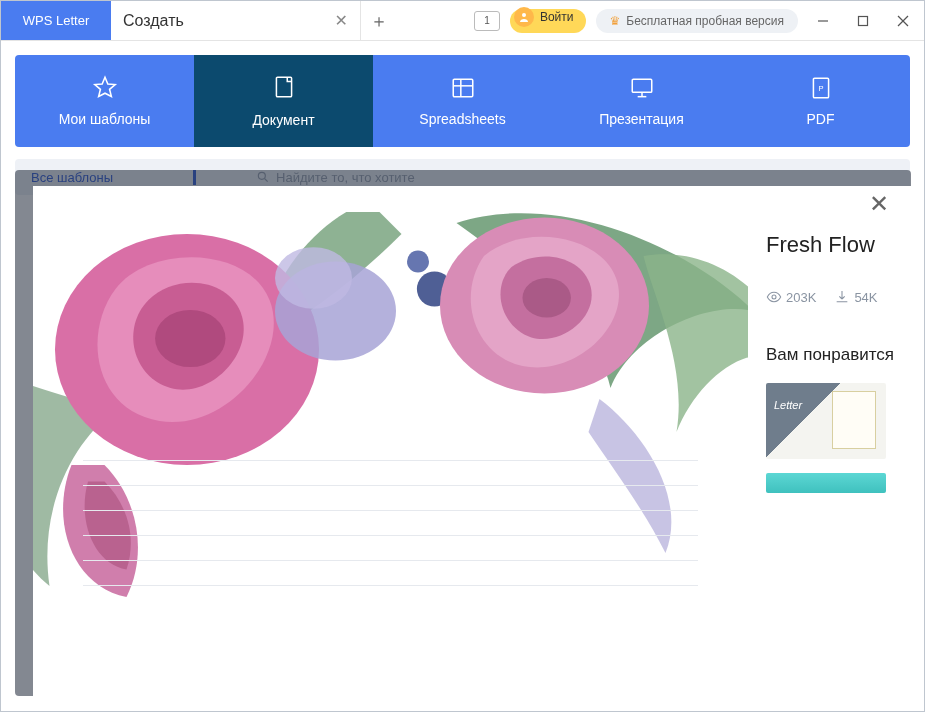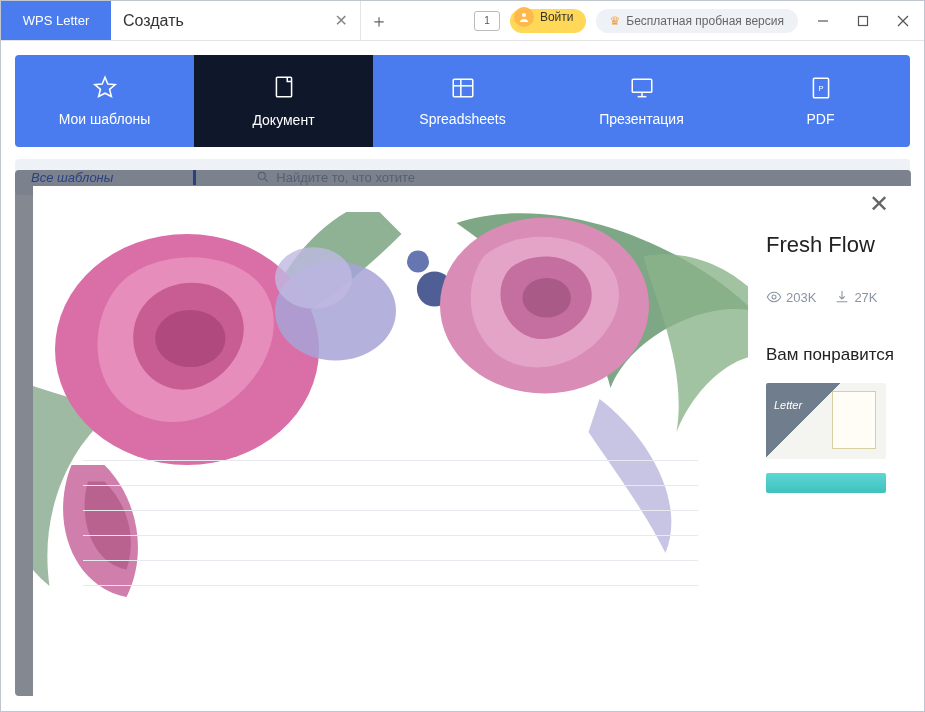--- a/index.html
+++ b/index.html
@@ -17,27 +17,27 @@
   .win-ind { border: 1px solid #bbb; border-radius: 3px; width: 26px; height: 20px; font-size: 10px; display: flex; align-items: center; justify-content: center; color: #555; }
   .login-btn { display: flex; align-items: center; gap: 6px; background: #ffd858; border-radius: 12px; height: 24px; padding: 0 12px 8px 4px; font-size: 12px; color: #333; cursor: pointer; position: relative; }
   .login-av { width: 20px; height: 20px; border-radius: 50%; background: #ffb84a; display: flex; align-items: center; justify-content: center; }
   .trial-btn { display: flex; align-items: center; gap: 6px; background: #eef1f5; border-radius: 12px; height: 24px; padding: 0 14px; font-size: 12px; color: #666; cursor: pointer; }
   .trial-crown { color: #f2a03a; }
   .winbtn { width: 30px; height: 40px; display: flex; align-items: center; justify-content: center; color: #555; cursor: pointer; }
 
   
   .bluebar { margin: 14px 14px 0 14px; background: #4a7cf0; border-radius: 4px; height: 92px; display: flex; }
   .bluebar .cat { flex: 1; display: flex; flex-direction: column; align-items: center; justify-content: center; color: #fff; gap: 10px; font-size: 14px; cursor: pointer; position: relative; }
-  .bluebar .cat.active { background: #0f172a; gap: 12px; }
+  .bluebar .cat.active { background: #0c4a6e; gap: 12px; }
   .cat-icon { width: 26px; height: 26px; display: flex; align-items: center; justify-content: center; }
   .cat-icon svg { stroke: #fff; fill: none; stroke-width: 1.4; }
 
   
   .filterbar { margin: 12px 14px 0 14px; height: 36px; background: #eef1f6; border-radius: 4px; display: flex; align-items: center; padding: 0 16px; gap: 20px; font-size: 13px; color: #5b6877; position: relative; }
-  .filterbar .lead { color: #3962d8; padding-right: 80px; border-right: 3px solid #3962d8; font-style: italic; }
+  .filterbar .lead { color: #3962d8; padding-right: 80px; border-right: 3px solid #3962d8; }
   .filterbar .search { display: flex; align-items: center; gap: 6px; color: #9ba5b3; margin-left: 40px; }
   .filterbar .tags { display: flex; gap: 18px; color: #8a94a2; margin-left: auto; }
   .filterbar .full { border: 1px solid #8c63d6; color: #8c63d6; border-radius: 4px; padding: 2px 8px; font-size: 11px; display: flex; align-items: center; gap: 4px; }
 
   
   .dimmer { position: absolute; left: 15px; right: 14px; top: 170px; bottom: 16px; background: rgba(30,38,55,.55); border-radius: 4px; }
   .modal { position: absolute; left: 33px; top: 186px; right: 14px; bottom: 16px; background: #fff; display: flex; overflow: hidden; }
   .modal-close { position: absolute; right: 36px; top: 190px; font-size: 24px; color: #666; cursor: pointer; z-index: 5; }
   .preview { flex: 1; padding: 26px 18px 0 0; overflow: hidden; }
   .preview-canvas { width: 100%; height: 100%; background: #fff; position: relative; overflow: hidden; }
@@ -233,21 +233,21 @@
           <svg width="16" height="16" viewBox="0 0 24 24">
               <path d="M2 12s3.5-7 10-7 10 7 10 7-3.5 7-10 7S2 12 2 12z" fill="none" stroke="#8a94a2" stroke-width="1.6"></path>
               <circle cx="12" cy="12" r="3" fill="none" stroke="#8a94a2" stroke-width="1.6"></circle>
             </svg>
           <span>203K</span>
         </span>
         <span class="st">
           <svg width="16" height="16" viewBox="0 0 24 24">
               <path d="M12 3v12m0 0l-4-4m4 4l4-4M4 19h16" fill="none" stroke="#8a94a2" stroke-width="1.6"></path>
             </svg>
-          <span>27K</span>
+          <span>54K</span>
         </span>
       </div>
       <div class="d-like-title">Вам понравится</div>
       <div class="d-thumbs">
         <div class="thumb thumb1">
           <span class="lt">Letter</span>
           <div class="mini"></div>
         </div>
         <div class="thumb thumb2"></div>
       </div>

